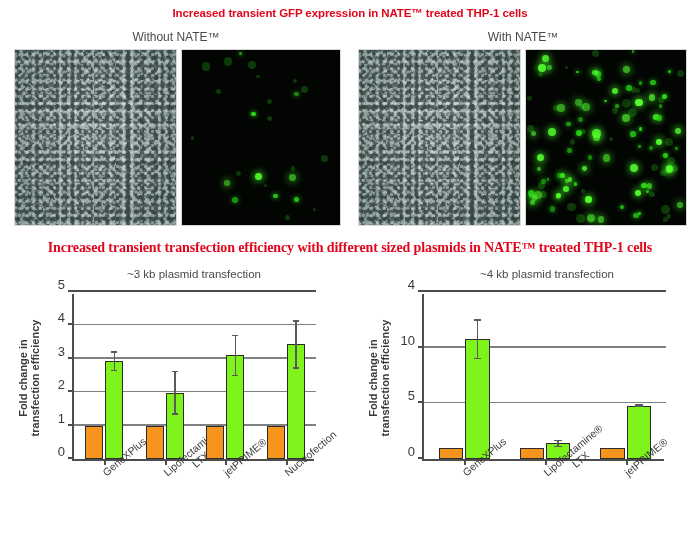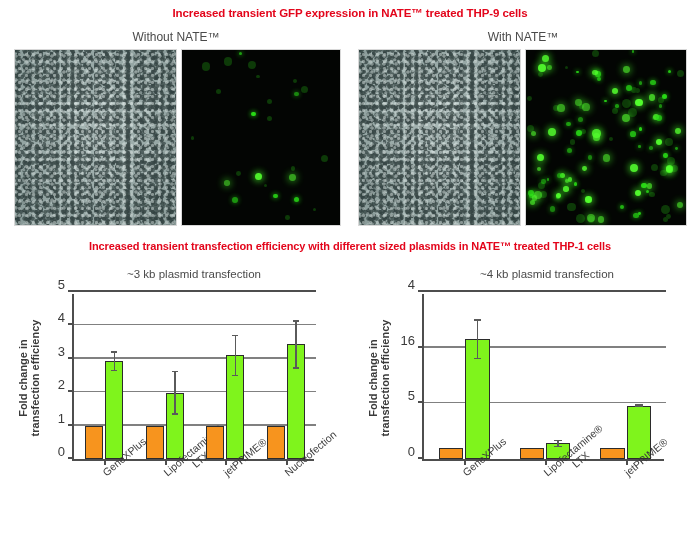--- a/index.html
+++ b/index.html
@@ -20,21 +20,21 @@
   .section-title {
     position: absolute;
     left: 0;
     width: 700px;
     text-align: center;
     color: #e3051b;
     font-weight: bold;
     letter-spacing: -0.1px;
   }
   #title-gfp { top: 7px; font-size: 11.5px; }
-  #title-plasmid { top: 240px; font-size: 11px; }
+  #title-plasmid { top: 240px; font-size: 14px; font-family: Liberation Serif, serif; }
 
   .panel-label {
     position: absolute;
     font-size: 12px;
     color: #4a4a4a;
     text-align: center;
     white-space: nowrap;
   }
 
   
@@ -207,21 +207,21 @@
     white-space: nowrap;
     transform-origin: left top;
     transform: rotate(-40deg);
     line-height: 12px;
   }
   .xlabel .l2 { display: block; text-align: center; }
 </style>
 </head>
 <body>
 
-<div class="section-title" id="title-gfp">Increased transient GFP expression in NATE™ treated THP-9 cells</div>
+<div class="section-title" id="title-gfp">Increased transient GFP expression in NATE™ treated THP-1 cells</div>
 
 <div class="panel-label" id="label-without" style="left:96px; top:30px; width:160px;">Without NATE™</div>
 <div class="panel-label" id="label-with" style="left:443px; top:30px; width:160px;">With NATE™</div>
 
 <div class="micro bf" style="left:14px; width:163px;">
   <div class="grain"></div>
   <div class="grain2"></div>
   <div class="vign"></div>
 </div>
 
@@ -447,21 +447,21 @@
         <span>Fold change in<br>transfection efficiency</span>
       </div>
     <div class="plot" id="plot-right" style="left:62px; top:8px; width:240px; height:165px;">
         <div class="tick" style="bottom: 0px;"></div>
         <div class="ytick-label" style="bottom: -7px;">0</div>
         <div class="gridline" style="width: 242px; bottom: 55.6667px;"></div>
         <div class="tick" style="bottom: 55.6667px;"></div>
         <div class="ytick-label" style="bottom: 48.6667px;">5</div>
         <div class="gridline" style="width: 242px; bottom: 111.333px;"></div>
         <div class="tick" style="bottom: 111.333px;"></div>
-        <div class="ytick-label" style="bottom: 104.333px;">16</div>
+        <div class="ytick-label" style="bottom: 104.333px;">10</div>
         <div class="gridline top" style="width: 242px; bottom: 167px;"></div>
         <div class="tick" style="bottom: 167px;"></div>
         <div class="ytick-label" style="bottom: 160px;">4</div>
         <div class="bar ctrl" style="left: 15.1333px; width: 24.2px; height: 11.1333px;"></div>
         <div class="bar test" style="left: 41.3333px; width: 24.2px; height: 119.683px;"></div>
         <div class="ebar" style="left: 45.6893px; width: 15.488px; bottom: 99.6433px; height: 40.08px;">
           <div class="vline"></div>
           <div class="cap top"></div>
           <div class="cap bot"></div>
         </div>

